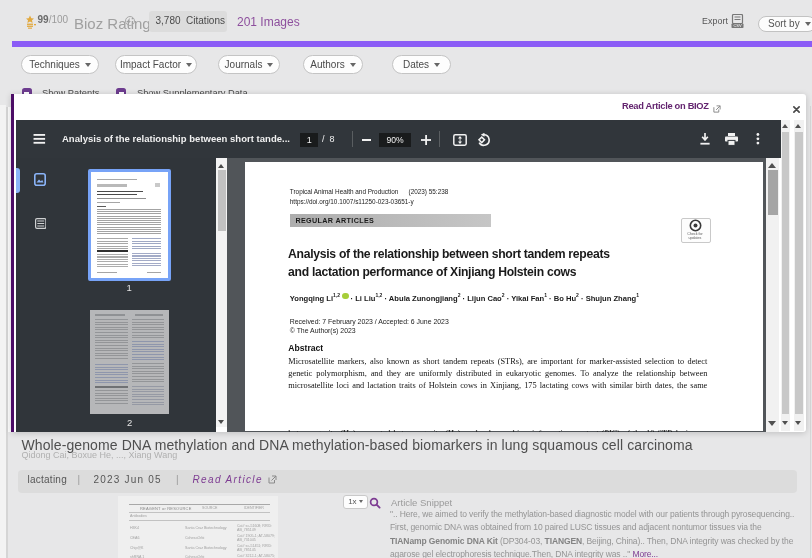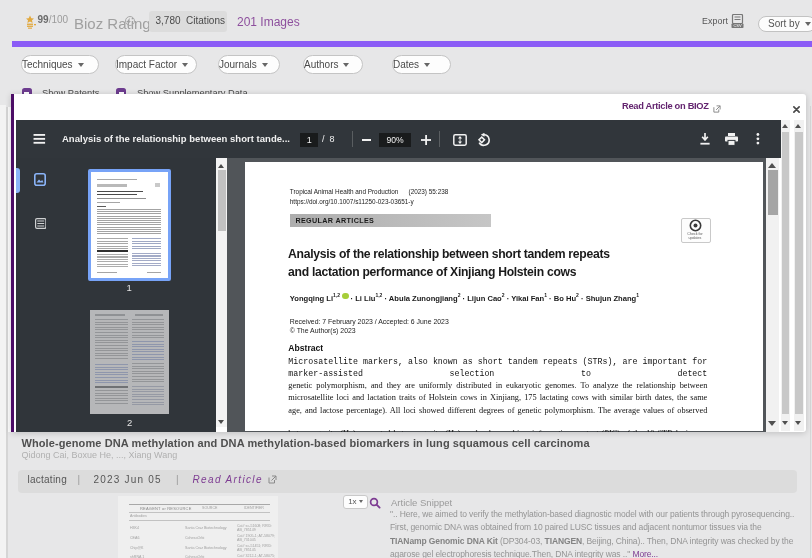--- a/index.html
+++ b/index.html
@@ -29,21 +29,21 @@
     <rect x="1.5" y="0.5" width="10" height="9" rx="1" fill="none" stroke="#777" stroke-width="1.2"></rect>
     <line x1="3.5" y1="3" x2="9.5" y2="3" stroke="#777" stroke-width="1"></line>
     <line x1="3.5" y1="5.5" x2="9.5" y2="5.5" stroke="#777" stroke-width="1"></line>
     <rect x="0.5" y="9.5" width="12" height="4.5" rx="0.8" fill="#777"></rect>
     <text x="6.5" y="13.3" font-size="4" fill="#fff" text-anchor="middle" font-family="Liberation Sans">CSV</text>
   </svg>
   <div class="abs" style="left:746px;top:16px;width:46.5px;height:13.5px;background:#fcfcfc;border:1px solid #c2c2c2;border-radius:8px;font-size:10px;color:#555;line-height:13px;text-align:left;padding-left:9px;box-sizing:content-box;">Sort by <span style="display:inline-block;margin-left:3px;width:0;height:0;border-left:3.5px solid transparent;border-right:3.5px solid transparent;border-top:4px solid #666;vertical-align:1px;"></span></div>
 </div>
 
 <style>
- .pill{position:absolute;top:55px;height:17px;background:#fdfdfd;border:1px solid #c4c4c4;border-radius:9.5px;font-size:10px;color:#4a4a4a;line-height:17px;text-align:left;}
+ .pill{position:absolute;top:55px;height:17px;background:#fdfdfd;border:1px solid #c4c4c4;border-radius:9.5px;font-size:10px;color:#4a4a4a;line-height:17px;text-align:center;}
  .pill .car{display:inline-block;margin-left:5px;width:0;height:0;border-left:3.5px solid transparent;border-right:3.5px solid transparent;border-top:4px solid #666;vertical-align:1px;}
 </style>
 <div class="pill" style="left:21px;width:76px;">Techniques<span class="car"></span></div>
 <div class="pill" style="left:115px;width:80px;">Impact Factor<span class="car"></span></div>
 <div class="pill" style="left:218px;width:60px;">Journals<span class="car"></span></div>
 <div class="pill" style="left:303px;width:58px;">Authors<span class="car"></span></div>
 <div class="pill" style="left:392px;width:57px;">Dates<span class="car"></span></div>
 
 <div class="abs" style="left:21.5px;top:87.5px;width:10px;height:10px;background:#6d3c8f;border-radius:2.5px;"></div>
 <div class="abs" style="left:24px;top:91.5px;width:5px;height:2px;background:#fff;"></div>
@@ -51,21 +51,21 @@
 <div class="abs" style="left:116px;top:87.5px;width:10px;height:10px;background:#6d3c8f;border-radius:2.5px;"></div>
 <div class="abs" style="left:118.5px;top:91.5px;width:5px;height:2px;background:#fff;"></div>
 <div class="abs" style="left:137px;top:87.5px;font-size:9.3px;color:#4a4a4a;">Show Supplementary Data</div>
 
 <div class="abs" style="left:0;top:105px;width:6px;height:453px;background:#f3f3f3;"></div>
 <div class="abs" style="left:6px;top:107px;width:1.5px;height:451px;background:#d5d5d5;"></div>
 <div class="abs" style="left:809.5px;top:106px;width:1.2px;height:452px;background:#d6d6d6;"></div>
 
 <div class="abs" style="left:7.5px;top:107px;width:3px;height:325px;background:#fdfdfd;"></div>
 
-<div class="abs" style="left:21.5px;top:436.5px;font-size:11px;font-weight:bold;color:#4f4f4f;letter-spacing:.1px;">Whole-genome DNA methylation and DNA methylation-based biomarkers in lung squamous cell carcinoma</div>
+<div class="abs" style="left:21.5px;top:436.5px;font-size:14px;font-weight:normal;color:#4f4f4f;letter-spacing:.1px;">Whole-genome DNA methylation and DNA methylation-based biomarkers in lung squamous cell carcinoma</div>
 <div class="abs" style="left:21.5px;top:449.5px;font-size:9px;color:#b0b0b0;">Qidong Cai, Boxue He, ..., Xiang Wang</div>
 
 <div class="abs" style="left:18px;top:469.5px;width:778.5px;height:23px;background:#dcdcdc;border-radius:4px;"></div>
 <div class="abs" style="left:27.5px;top:474px;font-size:10px;color:#565656;letter-spacing:.25px;">lactating</div>
 <div class="abs" style="left:77.5px;top:474px;font-size:10px;color:#9a9a9a;">|</div>
 <div class="abs" style="left:93.5px;top:474px;font-size:10px;color:#565656;letter-spacing:1.2px;">2023 Jun 05</div>
 <div class="abs" style="left:176px;top:474px;font-size:10px;color:#9a9a9a;">|</div>
 <div class="abs" style="left:192.5px;top:474px;font-size:10px;color:#7d3b92;letter-spacing:1.35px;font-style:italic;">Read Article</div>
 <svg class="abs" style="left:268px;top:475px;" width="9" height="9" viewBox="0 0 9 9">
   <path d="M1 2.5 L1 8 L6.5 8 L6.5 5" fill="none" stroke="#8a8a8a" stroke-width="1"></path>
@@ -244,24 +244,23 @@
   <div class="abs" style="left:277.6px;top:171px;font-size:12.2px;font-weight:bold;color:#1a1a1a;letter-spacing:-.3px;">and lactation performance of Xinjiang Holstein cows</div>
   <div class="abs" style="left:277.6px;top:153px;font-size:12.2px;font-weight:bold;color:#1a1a1a;letter-spacing:-.3px;">Analysis of the relationship between short tandem repeats</div>
 
   <div class="abs" style="left:279.3px;top:197.5px;font-size:7.6px;font-weight:bold;color:#1a1a1a;">Yongqing Li<sup style="font-size:5px;">1,2</sup><span style="display:inline-block;width:6.5px;height:6.5px;background:#a6ce39;border-radius:50%;margin:0 2px;vertical-align:1px;"></span>· Li Liu<sup style="font-size:5px;">1,2</sup> · Abula Zunongjiang<sup style="font-size:5px;">2</sup> · Lijun Cao<sup style="font-size:5px;">2</sup> · Yikai Fan<sup style="font-size:5px;">1</sup> · Bo Hu<sup style="font-size:5px;">2</sup> · Shujun Zhang<sup style="font-size:5px;">1</sup></div>
 
   <div class="abs" style="left:279.3px;top:223.5px;font-size:6.9px;color:#222;">Received: 7 February 2023 / Accepted: 6 June 2023</div>
   <div class="abs" style="left:279.3px;top:232.7px;font-size:6.9px;color:#222;">© The Author(s) 2023</div>
 
   <div class="abs" style="left:277.8px;top:248.5px;font-size:8.6px;font-weight:bold;color:#111;font-family:'Liberation Sans',sans-serif;">Abstract</div>
   <div class="abs" style="left:277.8px;top:261.5px;width:419px;font-family:'Liberation Serif',serif;font-size:8.3px;color:#111;line-height:12.3px;">
-    <div style="text-align:justify;text-align-last:justify;font-family:Liberation Mono, monospace;">Microsatellite markers, also known as short tandem repeats (STRs), are important for marker-assisted selection to detect</div>
+    <div style="text-align:justify;text-align-last:justify;">Microsatellite markers, also known as short tandem repeats (STRs), are important for marker-assisted selection to detect</div>
     <div style="text-align:justify;text-align-last:justify;">genetic polymorphism, and they are uniformly distributed in eukaryotic genomes. To analyze the relationship between</div>
     <div style="text-align:justify;text-align-last:justify;">microsatellite loci and lactation traits of Holstein cows in Xinjiang, 175 lactating cows with similar birth dates, the same</div>
-    <div style="text-align:justify;text-align-last:justify;">age, and lactose percentage). All loci showed different degrees of genetic polymorphism. The average values of observed</div>
   </div>
   <div class="abs" style="left:277.8px;top:333.5px;width:419px;font-family:'Liberation Serif',serif;font-size:8.3px;color:#111;line-height:12.4px;text-align:justify;text-align-last:justify;">heterozygosity (Ho), expected heterozygosity (He), and polymorphism information content (PIC) of the 10 STR loci were</div>
 
   <div class="abs" style="left:755.5px;top:64px;width:13px;height:273.5px;background:#f1f1f1;"></div>
   <div class="abs" style="left:757.5px;top:69px;width:0;height:0;border-left:4.5px solid transparent;border-right:4.5px solid transparent;border-bottom:5px solid #505050;"></div>
   <div class="abs" style="left:757px;top:76px;width:10px;height:45px;background:#a5a5a5;"></div>
   <div class="abs" style="left:757.5px;top:327px;width:0;height:0;border-left:4.5px solid transparent;border-right:4.5px solid transparent;border-top:5px solid #505050;"></div>
 
   <div class="abs" style="left:770.4px;top:26px;width:9.6px;height:311px;background:#f1f1f1;"></div>
   <div class="abs" style="left:771.7px;top:30px;width:0;height:0;border-left:3.5px solid transparent;border-right:3.5px solid transparent;border-bottom:4.5px solid #505050;"></div>

